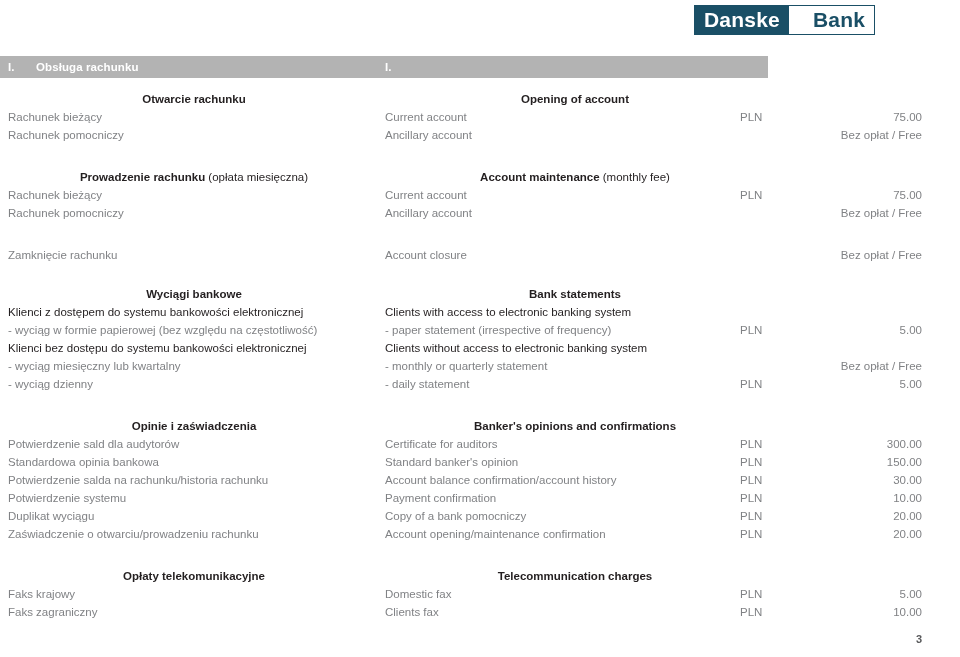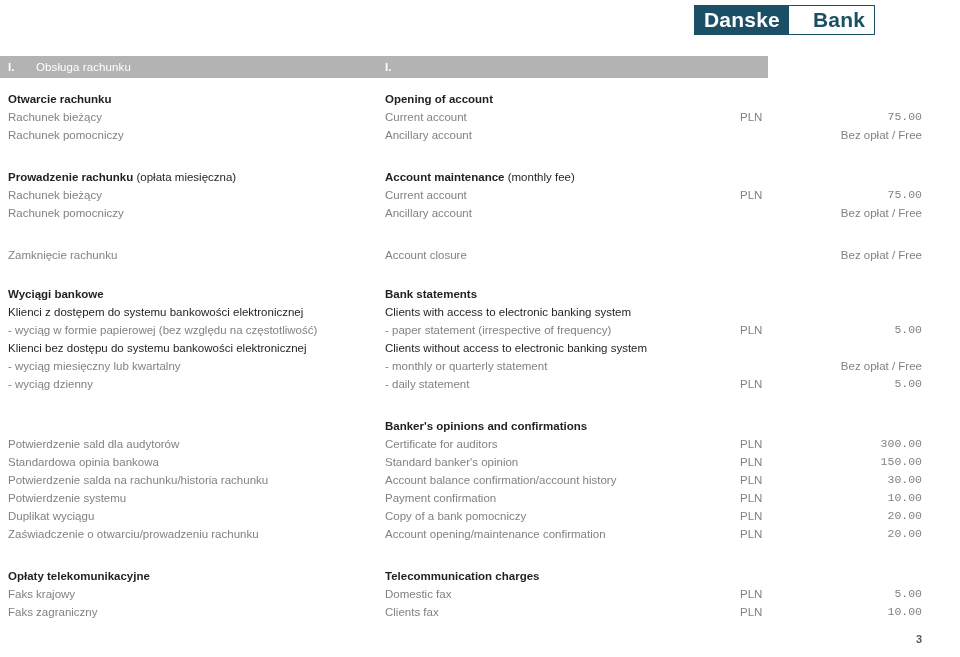--- a/index.html
+++ b/index.html
@@ -67,21 +67,21 @@
     position: absolute;
     top: 4px;
     font-size: 11.5px;
     font-weight: bold;
     line-height: 14px;
   }
   .section-bar .ttl {
     position: absolute;
     top: 4px;
     font-size: 11.5px;
-    font-weight: normal;
+    font-weight: bold;
     line-height: 14px;
     letter-spacing: 0.1px;
   }
   .section-bar .num-pl { left: 8px; }
   .section-bar .ttl-pl { left: 36px; }
   .section-bar .num-en { left: 385px; }
   .section-bar .ttl-en { left: 413px; margin-top: 48px; }
 
   
   .sheet {
@@ -122,33 +122,33 @@
     top: 0;
     width: 60px;
     text-align: left;
   }
   .c-amt {
     position: absolute;
     left: 800px;
     top: 0;
     width: 122px;
     text-align: right;
-    font-family: Liberation Mono, monospace;
   }
   .c-free {
     position: absolute;
     left: 700px;
     top: 0;
     width: 222px;
     text-align: right;
   }
 
   .hdr .c-pl, .hdr .c-en {
     color: #231f20;
     font-weight: bold;
+    text-align: center;
   }
   .hdr .sub {
     font-weight: normal;
     color: #231f20;
   }
   .dark .c-pl, .dark .c-en {
     color: #231f20;
     font-weight: normal;
   }
   .row .c-cur, .row .c-amt, .row .c-free {
@@ -256,20 +256,21 @@
       <div class="row">
         <span class="c-pl">- wyciąg dzienny</span>
         <span class="c-en">- daily statement</span>
         <span class="c-cur">PLN</span>
         <span class="c-amt">5.00</span>
       </div>
     </div>
     <div class="spacer-lg"></div>
     <div class="grp">
       <div class="row hdr">
+        <span class="c-pl">Opinie i zaświadczenia</span>
         <span class="c-en">Banker's opinions and confirmations</span>
       </div>
       <div class="row">
         <span class="c-pl">Potwierdzenie sald dla audytorów</span>
         <span class="c-en">Certificate for auditors</span>
         <span class="c-cur">PLN</span>
         <span class="c-amt">300.00</span>
       </div>
       <div class="row">
         <span class="c-pl">Standardowa opinia bankowa</span>

